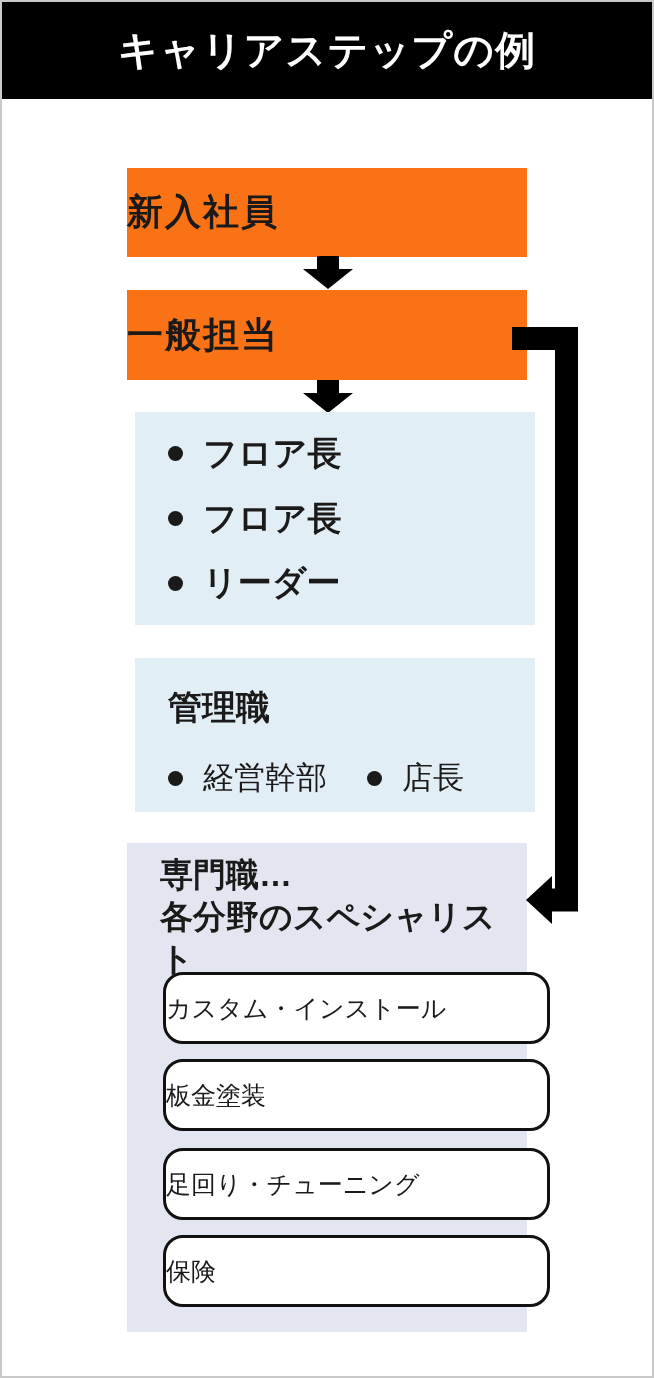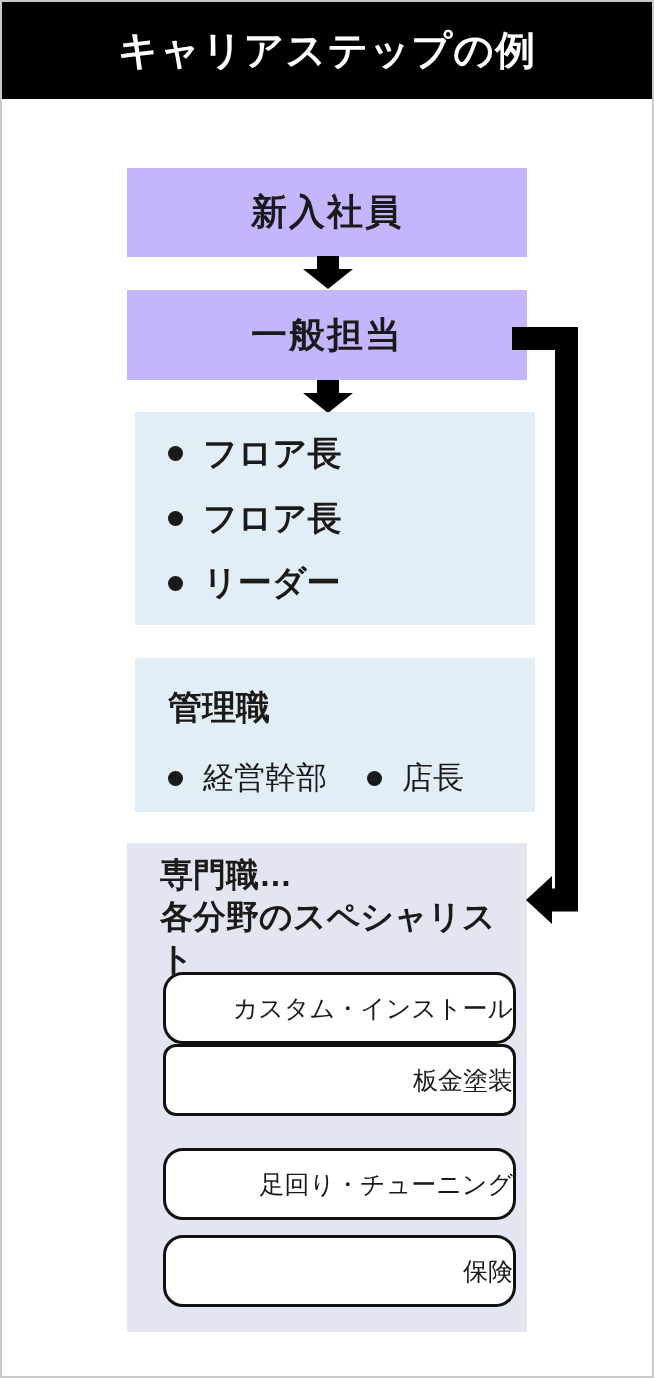--- a/index.html
+++ b/index.html
@@ -28,24 +28,24 @@
   .header-title {
     color: #ffffff;
     font-size: 40px;
     font-weight: bold;
     letter-spacing: 1px;
   }
   .step-box {
     position: absolute;
     left: 125px;
     width: 400px;
-    background: #c4b5fd;
-    display: flex;
-    align-items: center;
-    justify-content: center;
+    background: #f97316;
+    display: flex;
+    align-items: center;
+    justify-content: flex-start;
   }
   .step-box .step-label {
     font-size: 36px;
     font-weight: bold;
     letter-spacing: 2px;
   }
   #step1 { top: 166px; height: 89px; }
   #step2 { top: 288px; height: 90px; }
   .small-arrow { position: absolute; left: 300px; }
   #arrow1 { top: 254px; }
@@ -96,32 +96,32 @@
     background: #e3e6f0;
   }
   #specialist .box-title {
     padding: 11px 0 0 33px;
     font-size: 33px;
     line-height: 42px;
   }
   .card {
     position: absolute;
     left: 36px;
-    width: 353px;
+    width: 387px;
     height: 72px;
     background: #ffffff;
     border: 3px solid #111111;
     border-radius: 20px;
     display: flex;
     align-items: center;
-    justify-content: flex-end;
+    justify-content: flex-start;
   }
   .card .card-label { font-size: 25px; }
   #card0 { top: 129px; }
-  #card1 { top: 201px; border-radius: 13px; }
+  #card1 { top: 216px; }
   #card2 { top: 305px; }
   #card3 { top: 392px; }
   .overlay-arrow {
     position: absolute;
     left: 0; top: 0;
     width: 654px; height: 1378px;
     pointer-events: none;
   }
 </style>
 </head>

